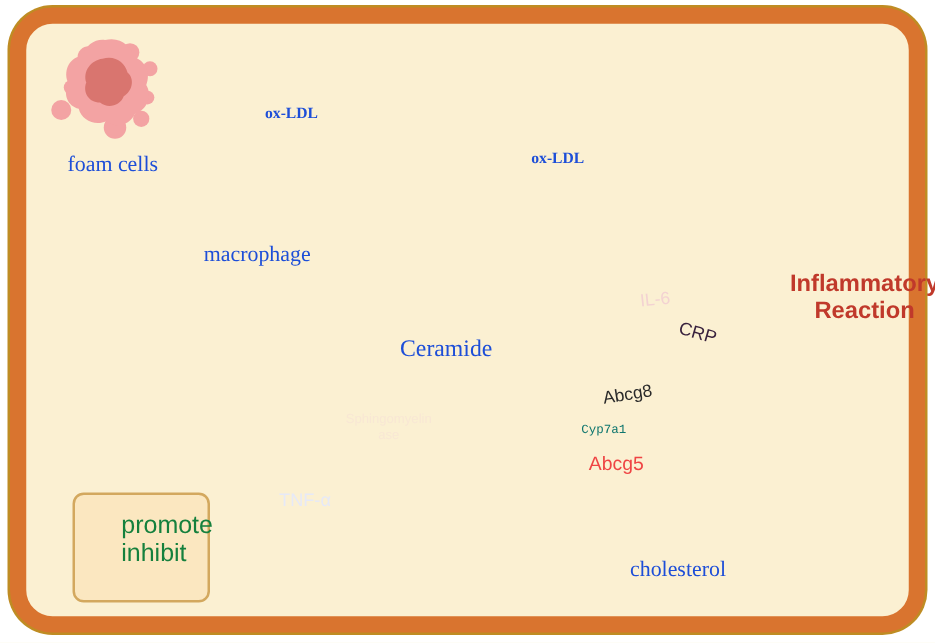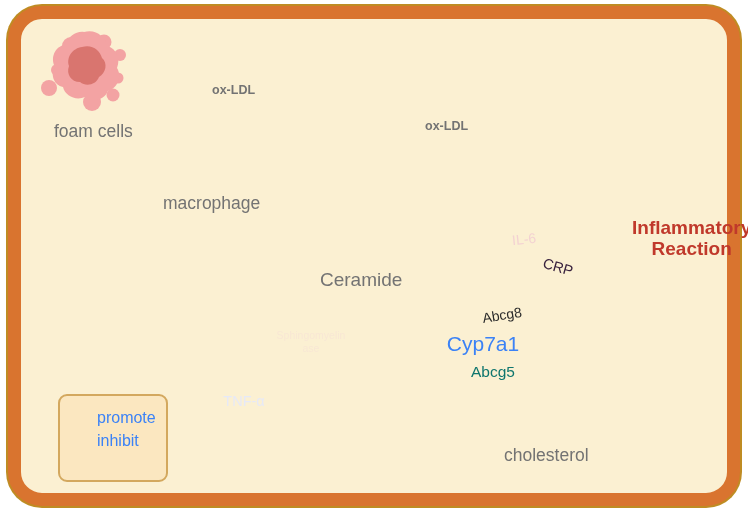--- a/index.html
+++ b/index.html
@@ -4,30 +4,30 @@
 <style>
   html,body{margin:0;padding:0;background:#ffffff;}
   body{font-family:"Liberation Sans", sans-serif;}
   #stage{position:relative;width:748px;height:514px;overflow:hidden;background:#ffffff;}
   #frame{position:absolute;left:8px;top:6px;width:732px;height:500px;
          box-sizing:border-box;border-radius:34px;
          background:#fbf0d2;
          border:13px solid #d9742f;
          box-shadow:0 0 0 2px #bf8c23;}
   #svgwrap{position:absolute;left:0;top:0;width:748px;height:514px;}
-  .lbl{position:absolute;color:#737373;white-space:nowrap;line-height:1.08;}
+  .lbl{position:absolute;color:#1d4ed8;white-space:nowrap;line-height:1.08;font-family:Liberation Serif, serif;}
   .lbl-big{font-size:17.5px;}
   .lbl-bold{font-weight:bold;font-size:12.5px;}
   .inflam{position:absolute;color:#c0392b;font-weight:bold;font-size:19px;
           line-height:1.12;text-align:center;white-space:nowrap;}
   .chip{position:absolute;display:flex;align-items:center;justify-content:center;
         text-align:center;color:#fff;box-sizing:border-box;}
   .legendbox{position:absolute;box-sizing:border-box;background:#fbe7c0;
              border:2px solid #d3a85e;border-radius:9px;}
-  .legtxt{position:absolute;font-size:16px;color:#3b82f6;}
+  .legtxt{position:absolute;font-size:20px;color:#15803d;}
   svg{display:block;}
   .nosel{user-select:none;}
 </style>
 </head>
 <body>
 
 <div id="stage">
   <div id="frame"></div>
 
   <div id="svgwrap">
@@ -257,25 +257,25 @@
 
   <div class="chip nosel" style="left:496px;top:228px;width:56px;height:22px;font-size:14px;
        color:#f3d2d2;transform:rotate(-6deg);">IL-6</div>
 
   <div class="chip nosel" style="left:531px;top:256px;width:54px;height:22px;font-size:14.5px;
        color:#39223e;transform:rotate(16deg);">CRP</div>
 
   <div class="chip nosel" style="left:467px;top:303px;width:70px;height:24px;font-size:14px;
        color:#2a2a2a;transform:rotate(-9deg);">Abcg8</div>
 
-  <div class="chip nosel" style="left:437px;top:331px;width:92px;height:26px;font-size:21px;
-       color:#3b82f6;">Cyp7a1</div>
+  <div class="chip nosel" style="left:437px;top:331px;width:92px;height:26px;font-size:10px;
+       color:#0f766e;font-family:Liberation Mono, monospace;">Cyp7a1</div>
 
   <div class="chip nosel" style="left:447px;top:359px;width:92px;height:26px;font-size:15.5px;
-       color:#0f766e;">Abcg5</div>
+       color:#ef4444;">Abcg5</div>
 
   <div class="chip nosel" style="left:272px;top:326px;width:78px;height:32px;font-size:10.5px;
        color:#f8e7d4;flex-direction:column;line-height:1.2;">
     <span>Sphingomyelin</span>
     <span>ase</span>
   </div>
 
   <div class="chip nosel" style="left:209px;top:389px;width:70px;height:24px;font-size:14.5px;
        color:#e6e9f7;text-align:center;">TNF-α</div>
 

